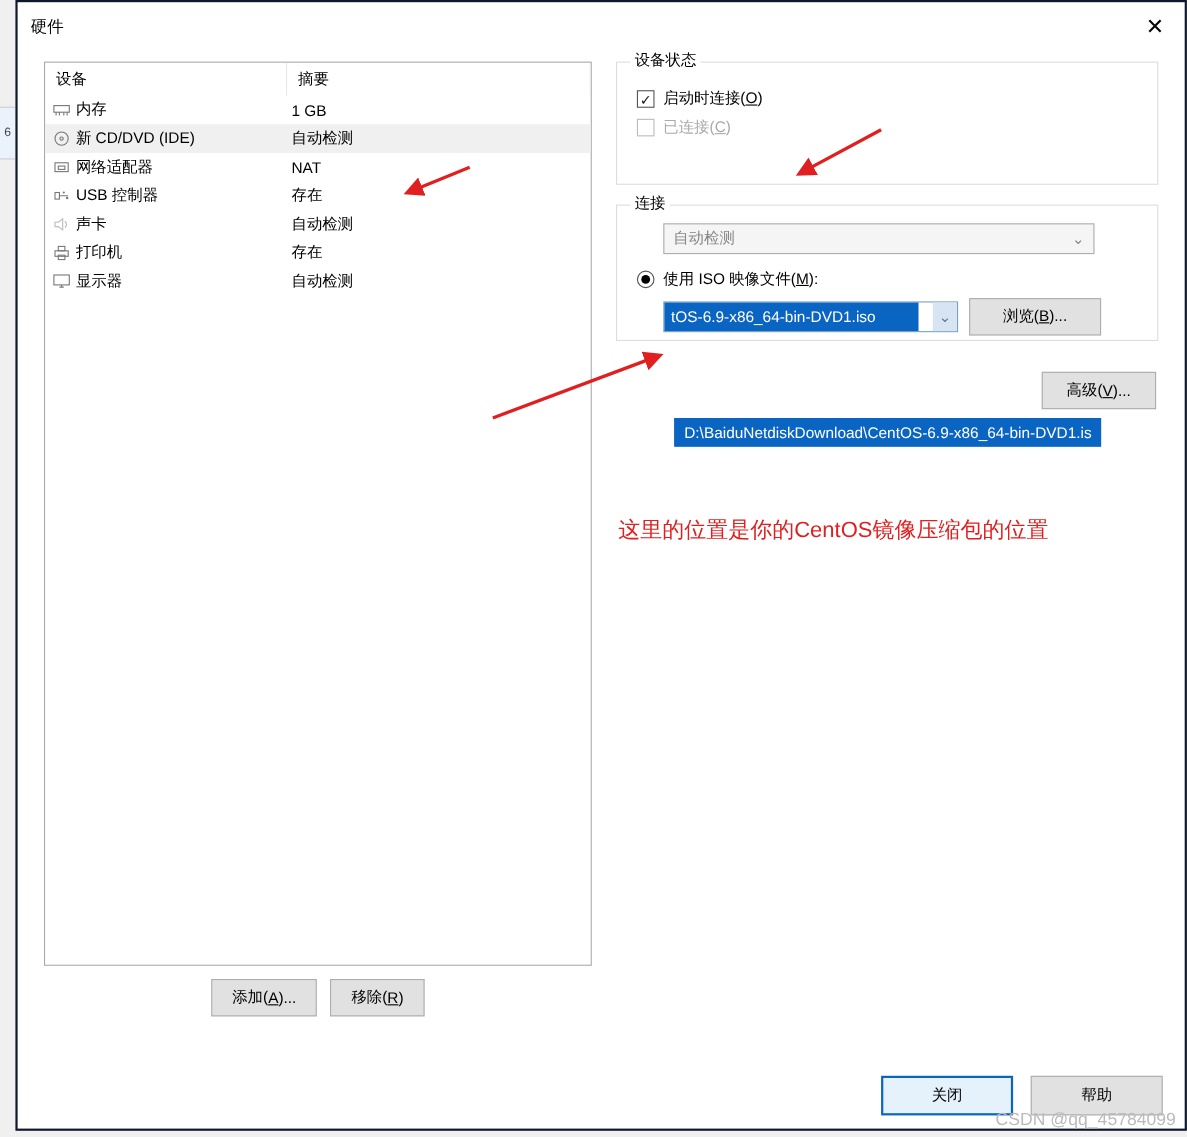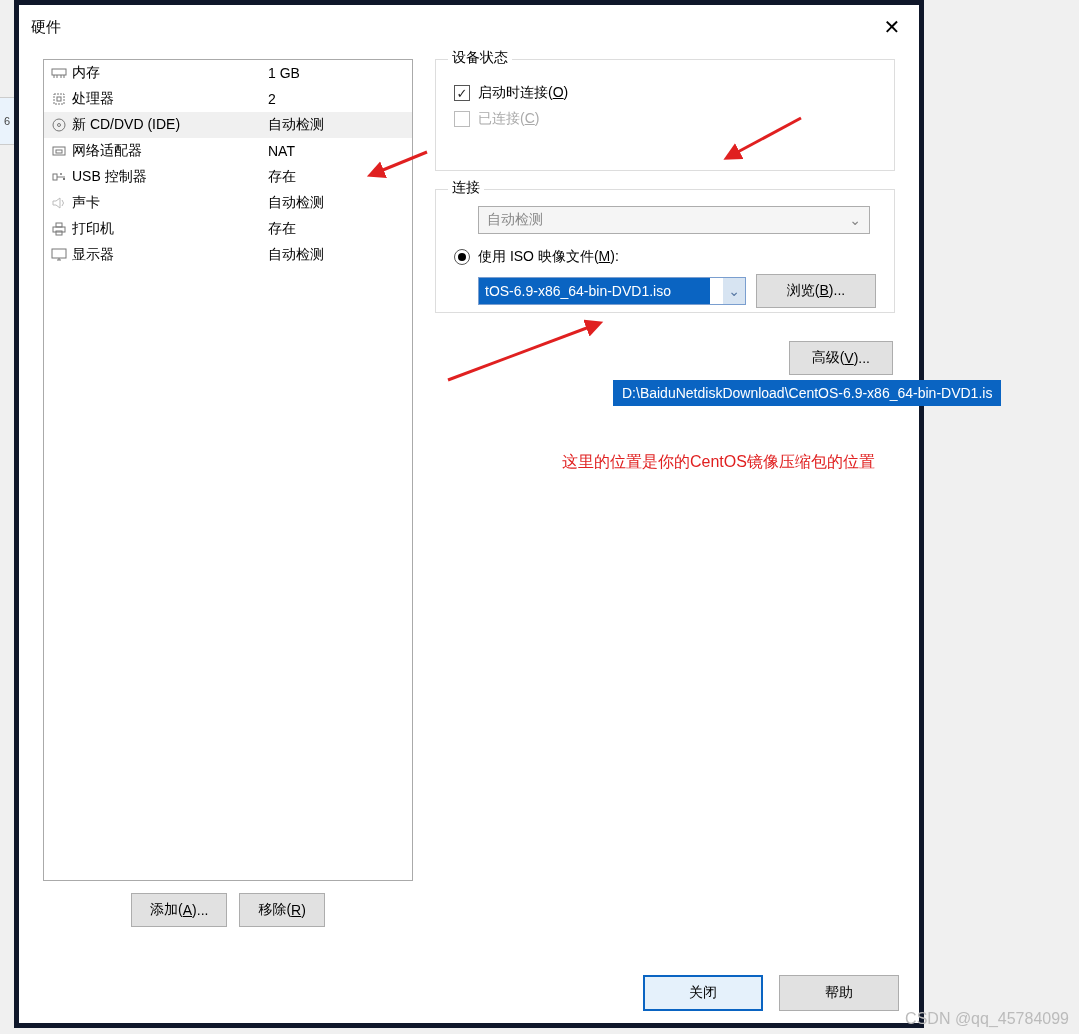--- a/index.html
+++ b/index.html
@@ -8,24 +8,24 @@
   font-size: 14px;
   background: #f0f0f0;
   color: #000;
   width: 1079px;
   height: 1034px;
   position: relative;
 }
 .window {
   position: absolute;
   top: 0; left: 14px;
-  width: 910px;
+  width: 1065px;
   height: 1028px;
   background: #fff;
-  border: 5px solid #0f172a;
+  border: 2px solid #0f172a;
 }
 .title-bar {
   height: 44px;
   display: flex;
   align-items: center;
   padding: 0 12px;
 }
 .title-bar .title { font-size: 15px; }
 .title-bar .close {
   margin-left: auto;
@@ -174,22 +174,22 @@
   background: #0a64c2; color: #fff;
   padding: 4px 8px;
   white-space: nowrap;
   font-size: 14px;
   border: 1px solid #0a64c2;
   max-width: 466px;
   overflow: hidden;
 }
 .adv-row { display: flex; justify-content: flex-end; margin-top: 28px; margin-right: 2px; }
 .note {
-  color: #e02020; font-size: 16px;
-  position: absolute; left: 562px; top: 452px;
+  color: #e02020; font-size: 20px;
+  position: absolute; left: 562px; top: 468px;
 }
 .arrow { position: absolute; pointer-events: none; }
 .arrow svg { overflow: visible; }
 .footer {
   position: absolute;
   bottom: 12px; right: 20px;
   display: flex; gap: 16px;
 }
 .footer .btn { width: 120px; justify-content: center; padding: 7px 0; }
 .footer .btn.primary { border: 2px solid #0a64c2; background: #e5f1fb; }
@@ -217,47 +217,39 @@
 <div class="window">
   <div class="title-bar">
     <span class="title">硬件</span>
     <span class="close">✕</span>
   </div>
 
   <div class="content">
 
     <div class="left-pane">
       <div class="device-list">
+        <div class="device-header">
+          <div class="col col-device">设备</div>
+          <div class="col col-summary">摘要</div>
+        </div>
         <div id="device-rows">
             <div class="device-row">
               <div class="dev-name">
                 <span class="dev-icon">
                   <svg viewBox="0 0 16 14">
                     <rect x="1" y="3" width="14" height="6" fill="none" stroke="#777"></rect>
                     <line x1="3" y1="9" x2="3" y2="12" stroke="#777"></line>
                     <line x1="6" y1="9" x2="6" y2="12" stroke="#777"></line>
                     <line x1="10" y1="9" x2="10" y2="12" stroke="#777"></line>
                     <line x1="13" y1="9" x2="13" y2="12" stroke="#777"></line>
                   </svg>
                 </span>
                 <span>内存</span>
               </div>
               <div class="dev-summary">1 GB</div>
-            </div>
-            <div class="device-row">
-              <div class="dev-name">
-                <span class="dev-icon">
-                  <svg viewBox="0 0 16 14">
-                    <rect x="3" y="2" width="10" height="10" fill="none" stroke="#777" stroke-dasharray="2,1"></rect>
-                    <rect x="6" y="5" width="4" height="4" fill="none" stroke="#777"></rect>
-                  </svg>
-                </span>
-                <span>处理器</span>
-              </div>
-              <div class="dev-summary">2</div>
             </div>
             <div class="device-row selected">
               <div class="dev-name">
                 <span class="dev-icon">
                   <svg viewBox="0 0 16 14">
                     <circle cx="8" cy="7" r="6" fill="none" stroke="#777"></circle>
                     <circle cx="8" cy="7" r="1.5" fill="none" stroke="#777"></circle>
                   </svg>
                 </span>
                 <span>新 CD/DVD (IDE)</span>

